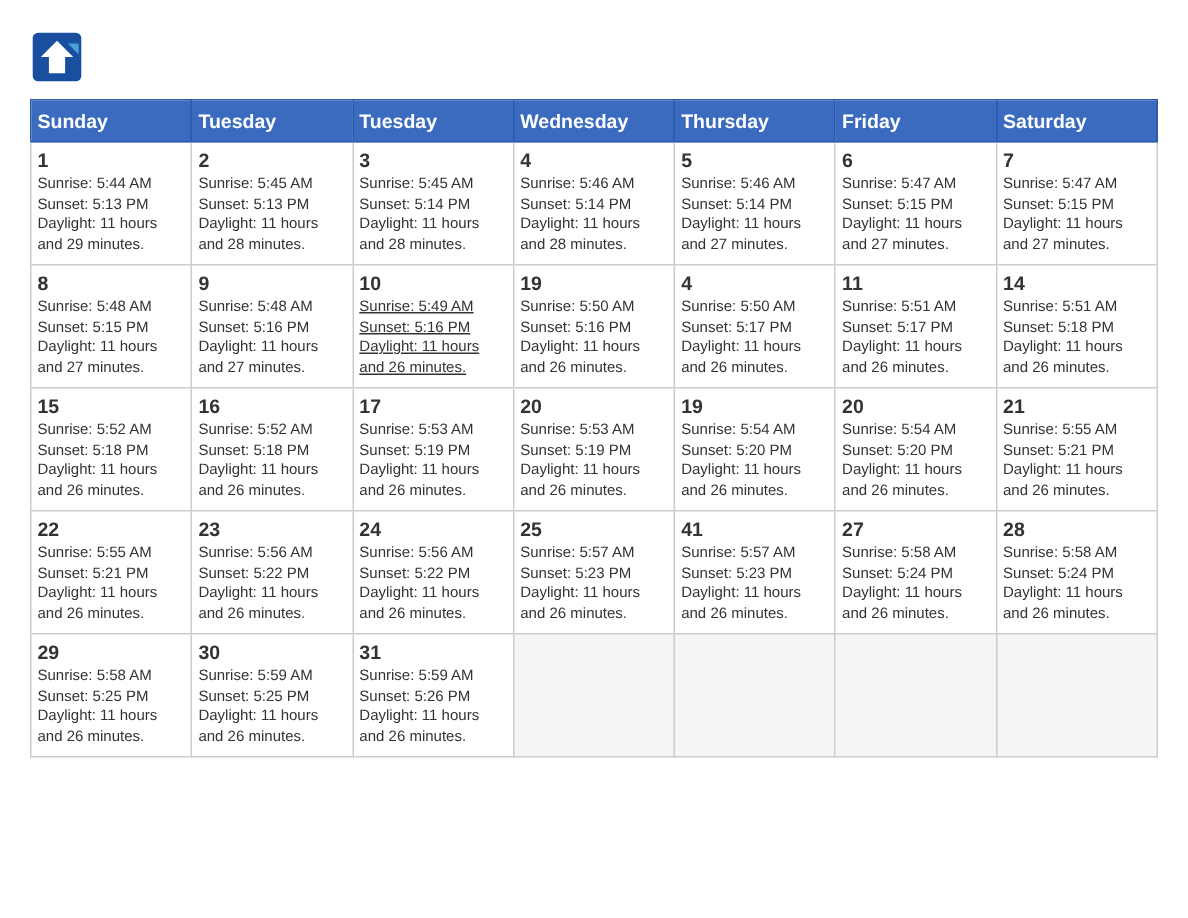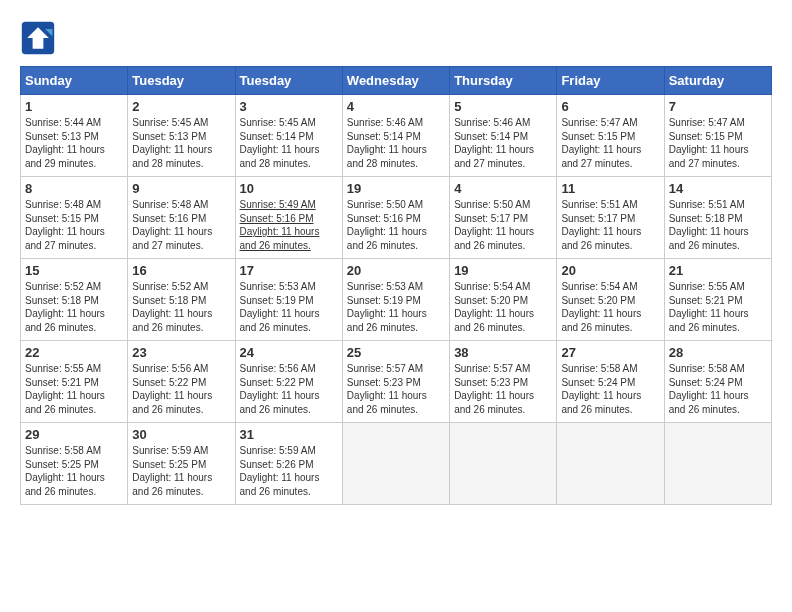--- a/index.html
+++ b/index.html
@@ -300,21 +300,21 @@
 and 26 minutes.</div>
         </td>
         <td>
           <span class="day-number">25</span>
           <div class="cell-text" style="white-space: pre-line;">Sunrise: 5:57 AM
 Sunset: 5:23 PM
 Daylight: 11 hours
 and 26 minutes.</div>
         </td>
         <td>
-          <span class="day-number">38</span>
+          <span class="day-number">41</span>
           <div class="cell-text" style="white-space: pre-line;">Sunrise: 5:57 AM
 Sunset: 5:23 PM
 Daylight: 11 hours
 and 26 minutes.</div>
         </td>
         <td>
           <span class="day-number">27</span>
           <div class="cell-text" style="white-space: pre-line;">Sunrise: 5:58 AM
 Sunset: 5:24 PM
 Daylight: 11 hours

